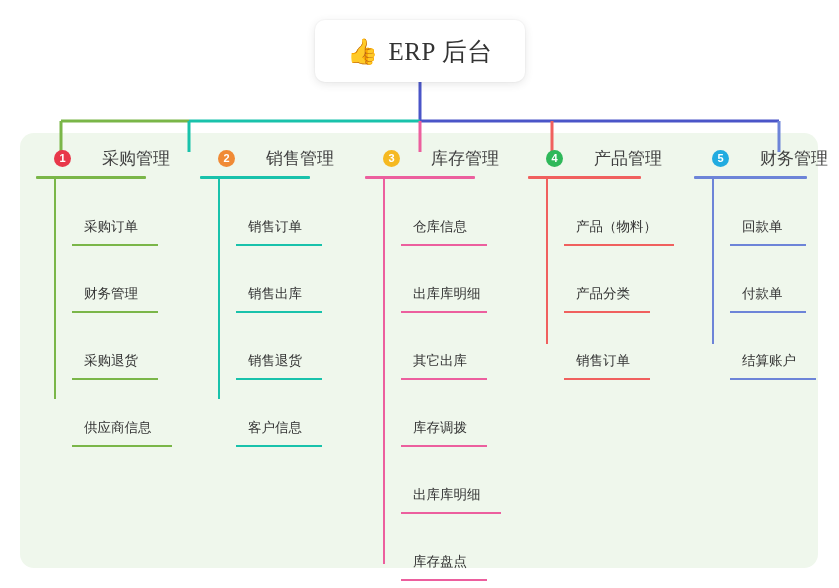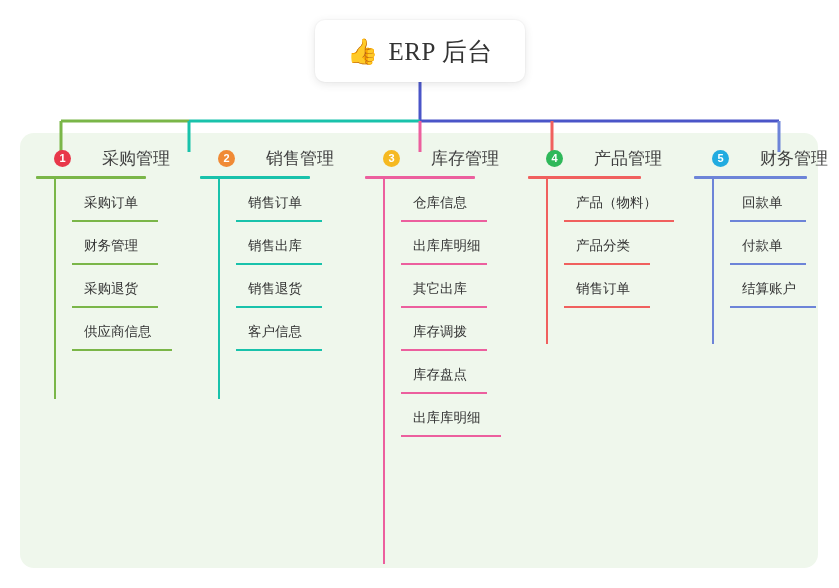--- a/index.html
+++ b/index.html
@@ -107,21 +107,21 @@
     padding-left: 18px;
   }
   .spine {
     position: absolute;
     left: 18px;
     top: 0;
     width: 2px;
   }
   .leaf {
     position: relative;
-    height: 43px;
+    height: 67px;
     box-sizing: border-box;
     margin-left: 18px;
   }
   .leaf-label {
     position: absolute;
     left: 12px;
     bottom: 10px;
     font-size: 13.5px;
     color: #333333;
     white-space: nowrap;
@@ -229,27 +229,27 @@
         </div>
         <div class="leaf">
           <span class="leaf-label">其它出库</span>
           <div class="leaf-rule" style="width: 86px; background: rgb(236, 95, 158);"></div>
         </div>
         <div class="leaf">
           <span class="leaf-label">库存调拨</span>
           <div class="leaf-rule" style="width: 86px; background: rgb(236, 95, 158);"></div>
         </div>
         <div class="leaf">
-          <span class="leaf-label">库存盘点</span>
-          <div class="leaf-rule" style="width: 86px; background: rgb(236, 95, 158);"></div>
-        </div>
-        <div class="leaf">
           <span class="leaf-label">出库库明细</span>
           <div class="leaf-rule" style="width: 100px; background: rgb(236, 95, 158);"></div>
         </div>
+        <div class="leaf">
+          <span class="leaf-label">库存盘点</span>
+          <div class="leaf-rule" style="width: 86px; background: rgb(236, 95, 158);"></div>
+        </div>
       </div>
     </div>
     <div class="branch" style="left: 528px;">
       <div class="branch-header">
         <span class="badge" style="background: rgb(47, 184, 90);">4</span>
         <span class="branch-label">产品管理</span>
       </div>
       <div class="header-rule" style="width: 113px; background: rgb(240, 96, 94);"></div>
       <div class="items">
         <div class="spine" style="background: rgb(240, 96, 94); height: 165px;"></div>

